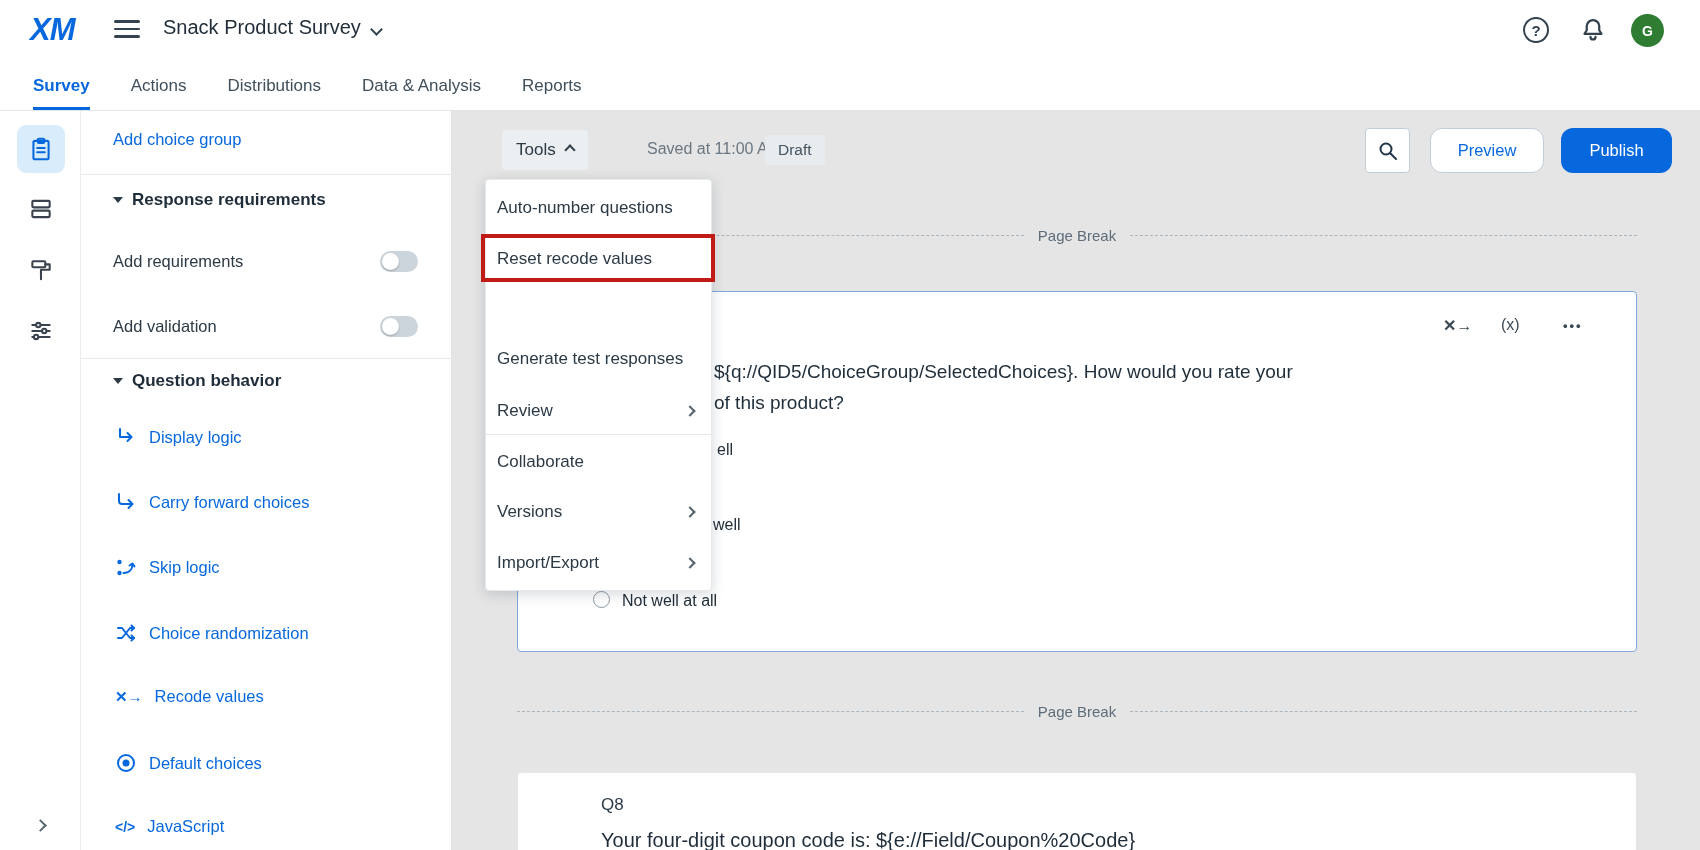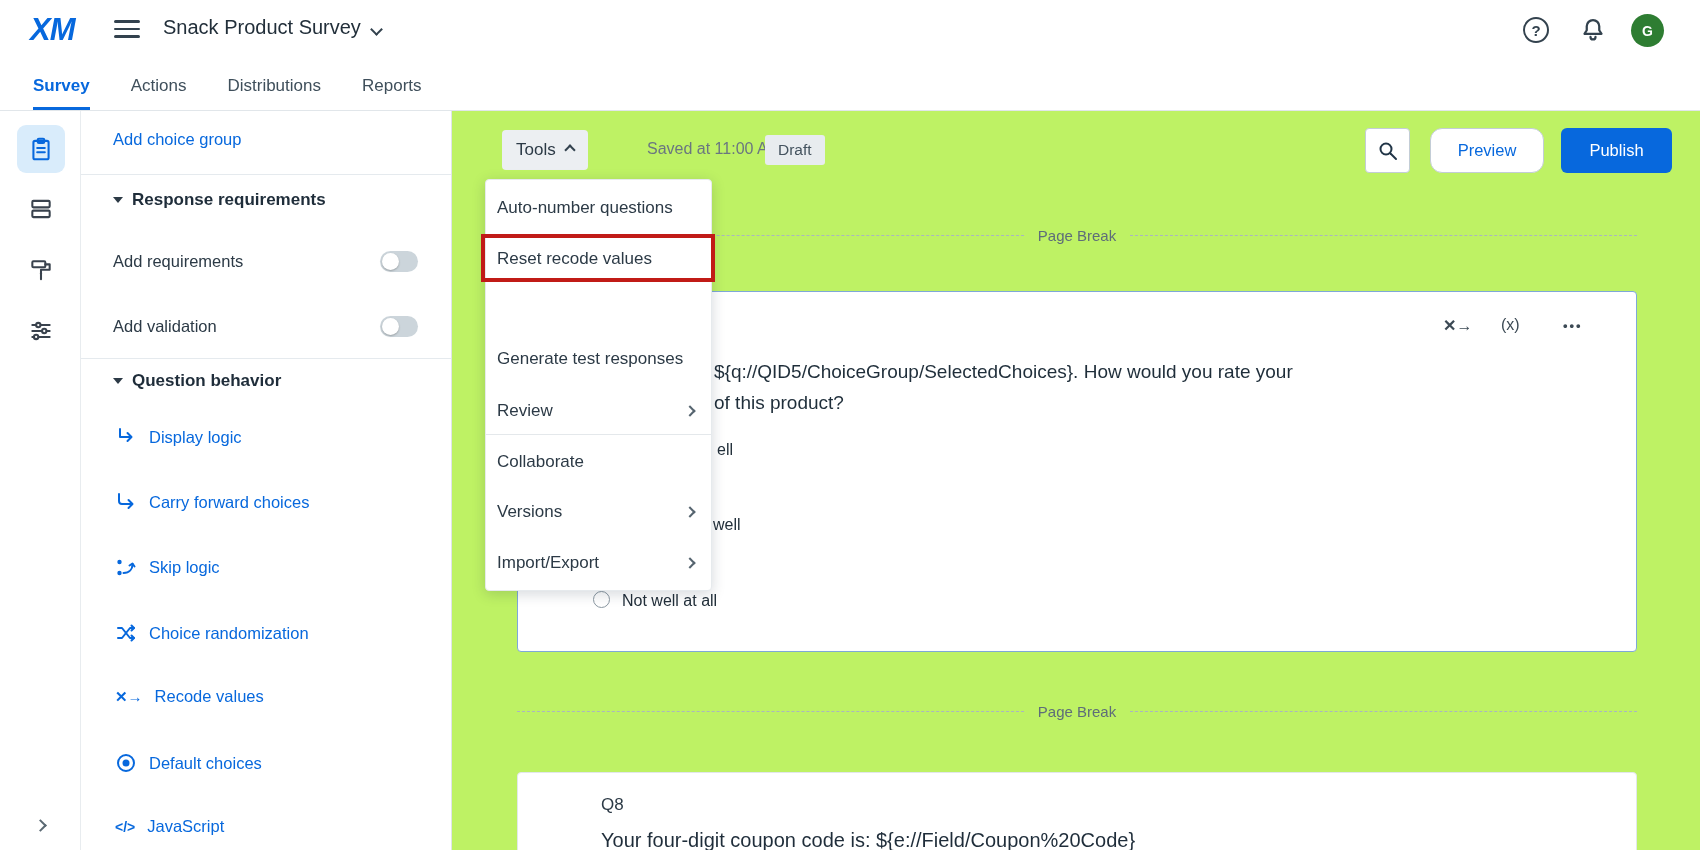--- a/index.html
+++ b/index.html
@@ -47,33 +47,33 @@
   .sb-section { position:absolute; left:32px; display:flex; align-items:center; gap:9px; cursor:pointer; }
   .sb-section .title { font-size:17px; font-weight:700; color:#1f2d3a; }
   .tri-down { width:0; height:0; border-left:5px solid transparent; border-right:5px solid transparent; border-top:6px solid #2c3a46; }
   .sb-row-label { position:absolute; left:32px; font-size:16.5px; color:#2c3a46; }
   .toggle { position:absolute; left:299px; width:38px; height:21px; border-radius:11px; background:#ccd5db; cursor:pointer; }
   .toggle .knob { position:absolute; left:2px; top:2px; width:17px; height:17px; border-radius:50%; background:#fff; box-shadow:0 1px 2px rgba(0,0,0,.25); }
   .sb-item { position:absolute; left:34px; display:flex; align-items:center; gap:12px; color:#0768dd; font-size:16.5px; cursor:pointer; }
   .sb-item .glyph { font-size:15px; font-weight:700; color:#0768dd; }
 
   
-  .main { position:absolute; left:452px; top:111px; right:0; bottom:0; background:#bef264; z-index:1; }
+  .main { position:absolute; left:452px; top:111px; right:0; bottom:0; background:#e5e5e5; z-index:1; }
 
   .tools-btn { position:absolute; left:50px; top:19px; height:40px; padding:0 14px; background:#eceff2; border-radius:4px;
     display:inline-flex; align-items:center; gap:10px; font-size:17px; color:#2c3a46; cursor:pointer; }
   .tools-btn .chev { width:8px; height:8px; }
   .saved-text { position:absolute; left:195px; top:29px; font-size:16px; color:#6a7680; }
   .draft-badge { position:absolute; left:313px; top:24px; height:30px; padding:0 13px; background:#e8ecef; border-radius:3px;
     display:inline-flex; align-items:center; font-size:15.5px; color:#44535f; }
   .search-btn { position:absolute; left:913px; top:17px; width:45px; height:45px; border:1px solid #c3cdd6; border-radius:4px;
     background:#fff; display:flex; align-items:center; justify-content:center; cursor:pointer; }
   .preview-btn { position:absolute; left:978px; top:17px; width:114px; height:45px; border:1px solid #c3cdd6; border-radius:12px;
     background:#fff; color:#0768dd; font-size:16.5px; display:flex; align-items:center; justify-content:center; cursor:pointer; }
-  .publish-btn { position:absolute; left:1109px; top:17px; width:111px; height:45px; border:none; border-radius:6px;
+  .publish-btn { position:absolute; left:1109px; top:17px; width:111px; height:45px; border:none; border-radius:12px;
     background:#0768dd; color:#fff; font-size:16.5px; display:flex; align-items:center; justify-content:center; cursor:pointer; }
 
   .page-break { position:absolute; left:65px; width:1120px; display:flex; align-items:center; }
   .page-break .line { flex:1; border-top:1.5px dashed #aab6bf; }
   .page-break .pb-label { padding:0 14px; font-size:15px; color:#5e6d79; white-space:nowrap; }
 
   .qcard1 { position:absolute; left:65px; top:180px; width:1120px; height:361px; background:#fff;
     border:1px solid #7fa8d9; border-radius:4px; }
   .qcard2 { position:absolute; left:65px; top:661px; width:1120px; height:260px; background:#fff;
     border:1px solid #e2e7eb; border-radius:4px; }
@@ -115,20 +115,21 @@
       <path d="M10 17.5a2 2 0 0 0 4 0" stroke-linecap="round"></path>
     </svg>
   </div>
   <div class="avatar">G</div>
 </div>
 
 <div class="nav">
   <div class="tab active">Survey</div>
   <div class="tab">Actions</div>
   <div class="tab">Distributions</div>
+  <div class="tab">Data &amp; Analysis</div>
   <div class="tab">Reports</div>
 </div>
 
 <div class="rail">
   <div class="rail-item active" style="top:14px">
     <svg width="26" height="26" viewBox="0 0 24 24" fill="none" stroke="#0768dd" stroke-width="1.9" stroke-linejoin="round" stroke-linecap="round">
       <rect x="5" y="4.5" width="14" height="17" rx="1.5"></rect>
         <rect x="9" y="2.5" width="6" height="4" rx="1"></rect>
       <path d="M8.5 11h7 M8.5 15h7"></path>
     </svg>

